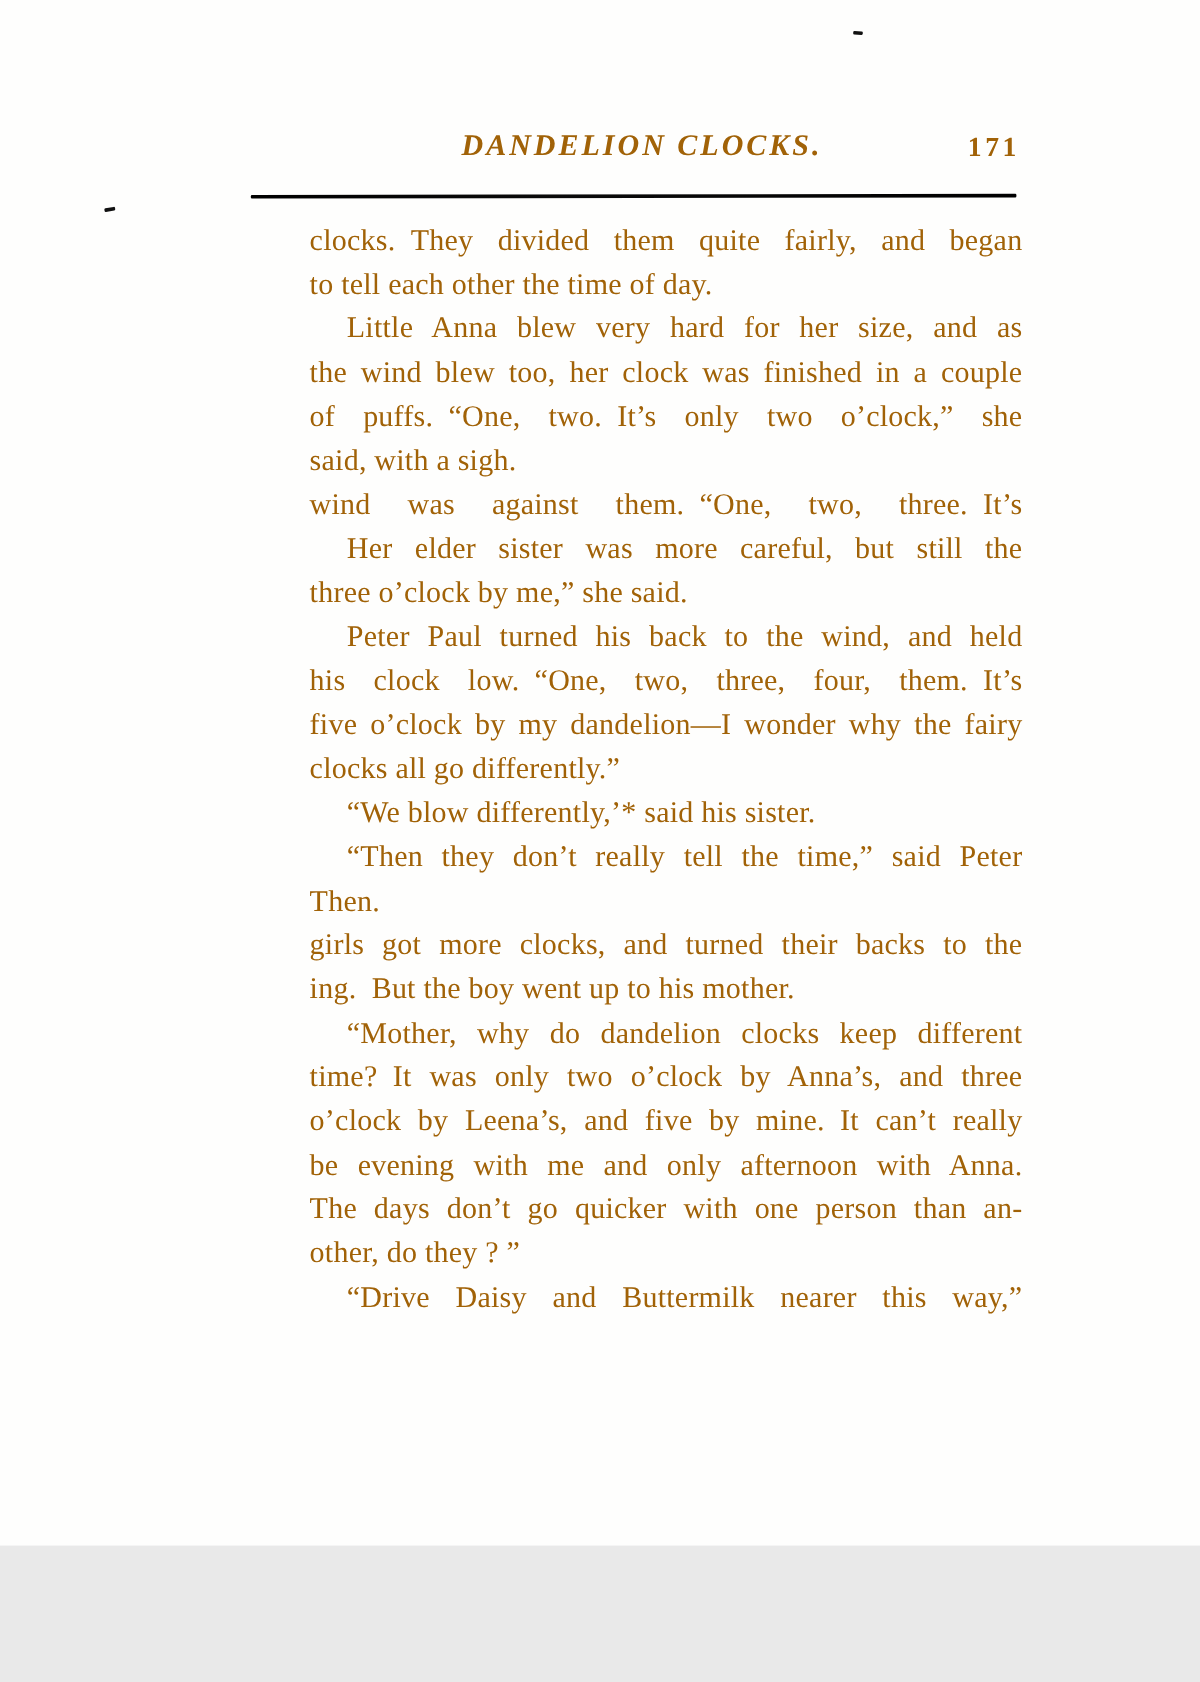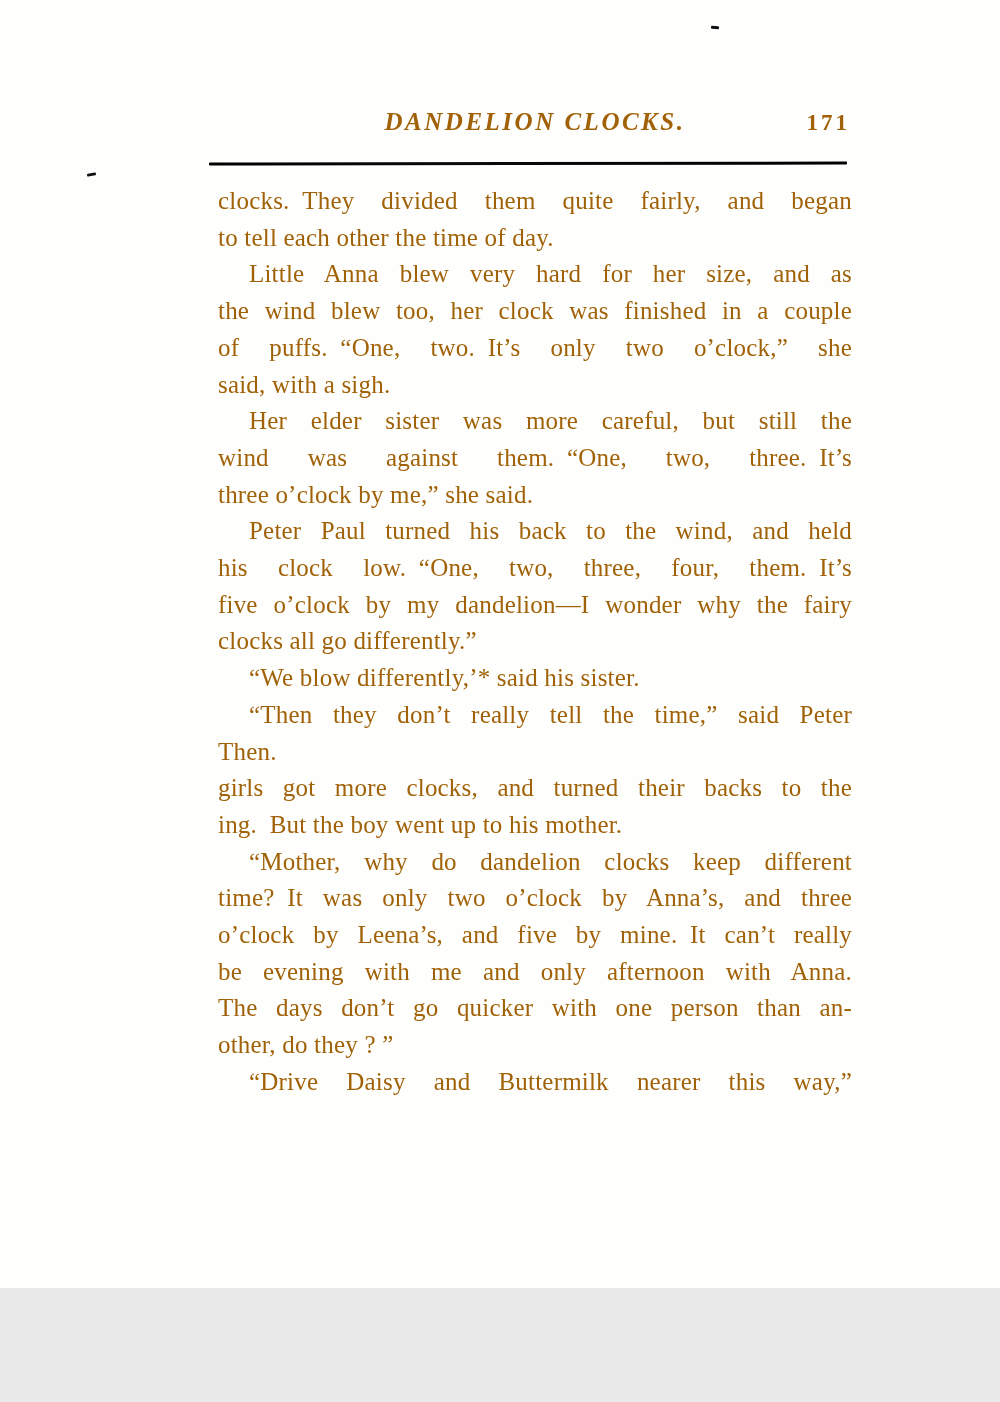--- a/index.html
+++ b/index.html
@@ -55,20 +55,21 @@
     width:634px;
     font-size:25px;
     line-height:36.7px;
     letter-spacing:0.2px;
   }
   .paragraph { margin:0; }
   .line {
     text-align:justify;
     text-align-last:justify;
     white-space:normal;
+    margin-left:40px;
   }
   .line.last {
     text-align:left;
     text-align-last:left;
   }
   .line.indent { text-indent:31px; }
 
   
   .speck { position:absolute; background:#111; border-radius:1px; }
   .speck-top { left:711px; top:26px; width:8px; height:3px; transform:rotate(3deg); }
@@ -94,22 +95,22 @@
         <div class="line">clocks. They divided them quite fairly, and began</div>
         <div class="line last">to tell each other the time of day.</div>
       </div>
       <div class="paragraph">
         <div class="line indent">Little Anna blew very hard for her size, and as</div>
         <div class="line">the wind blew too, her clock was finished in a couple</div>
         <div class="line">of puffs. “One, two. It’s only two o’clock,” she</div>
         <div class="line last">said, with a sigh.</div>
       </div>
       <div class="paragraph">
+        <div class="line">wind was against them. “One, two, three. It’s</div>
         <div class="line indent">Her elder sister was more careful, but still the</div>
-        <div class="line">wind was against them. “One, two, three. It’s</div>
         <div class="line last">three o’clock by me,” she said.</div>
       </div>
       <div class="paragraph">
         <div class="line indent">Peter Paul turned his back to the wind, and held</div>
         <div class="line">his clock low. “One, two, three, four, them. It’s</div>
         <div class="line">five o’clock by my dandelion—I wonder why the fairy</div>
         <div class="line last">clocks all go differently.”</div>
       </div>
       <div class="paragraph">
         <div class="line last indent">“We blow differently,’* said his sister.</div>

